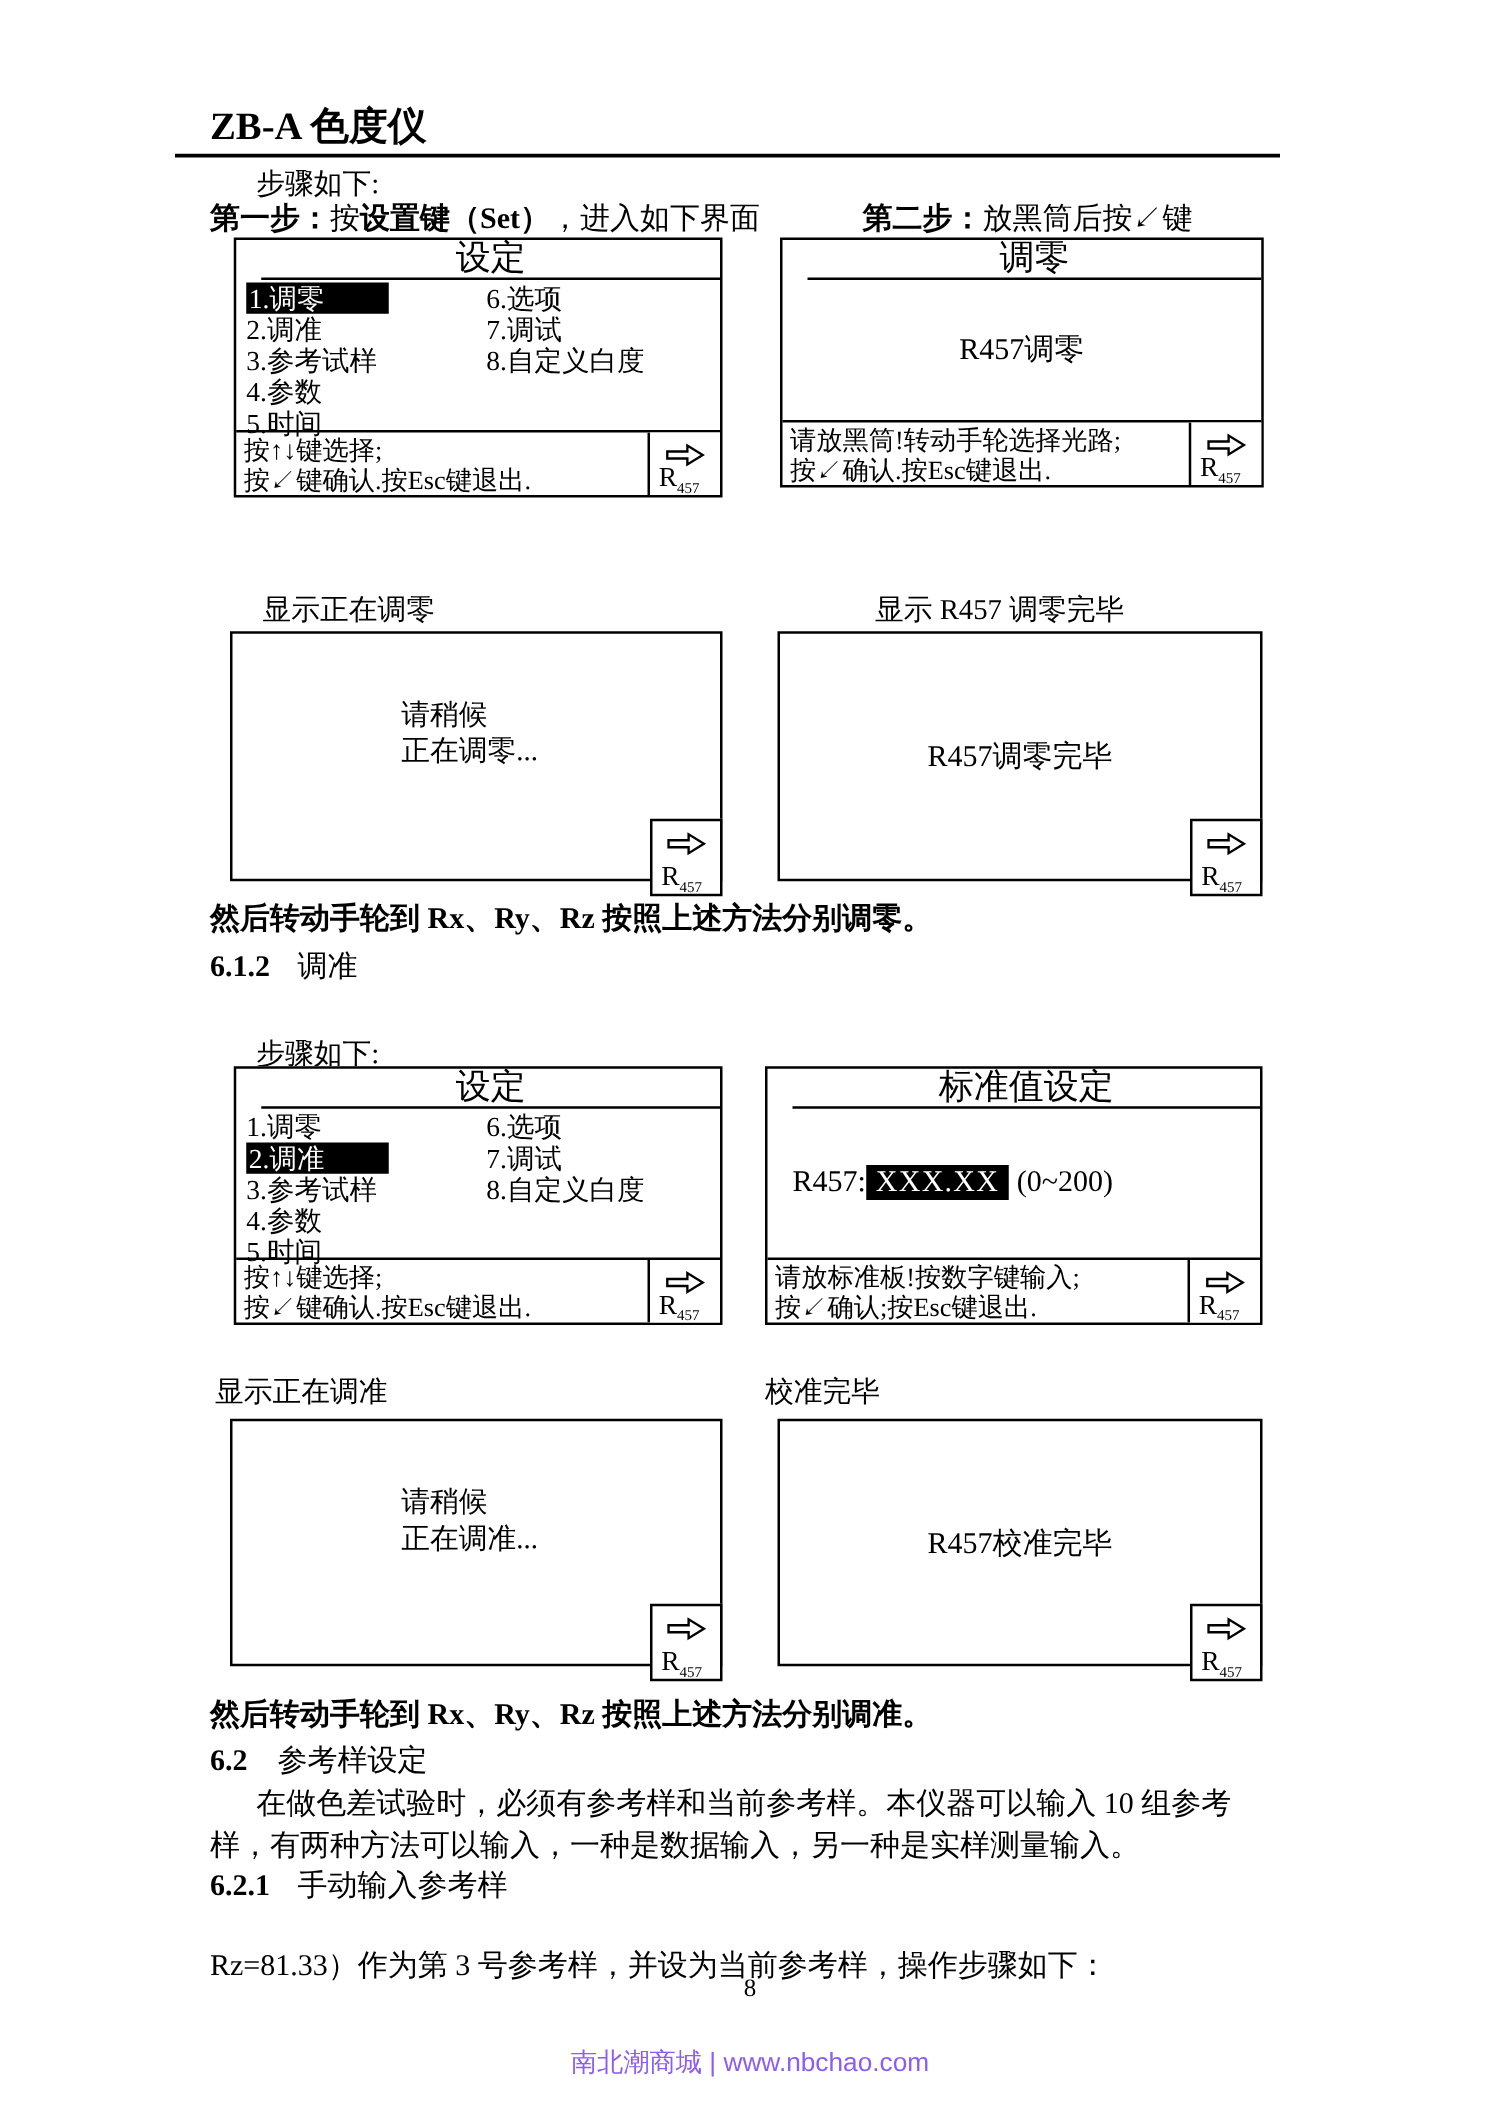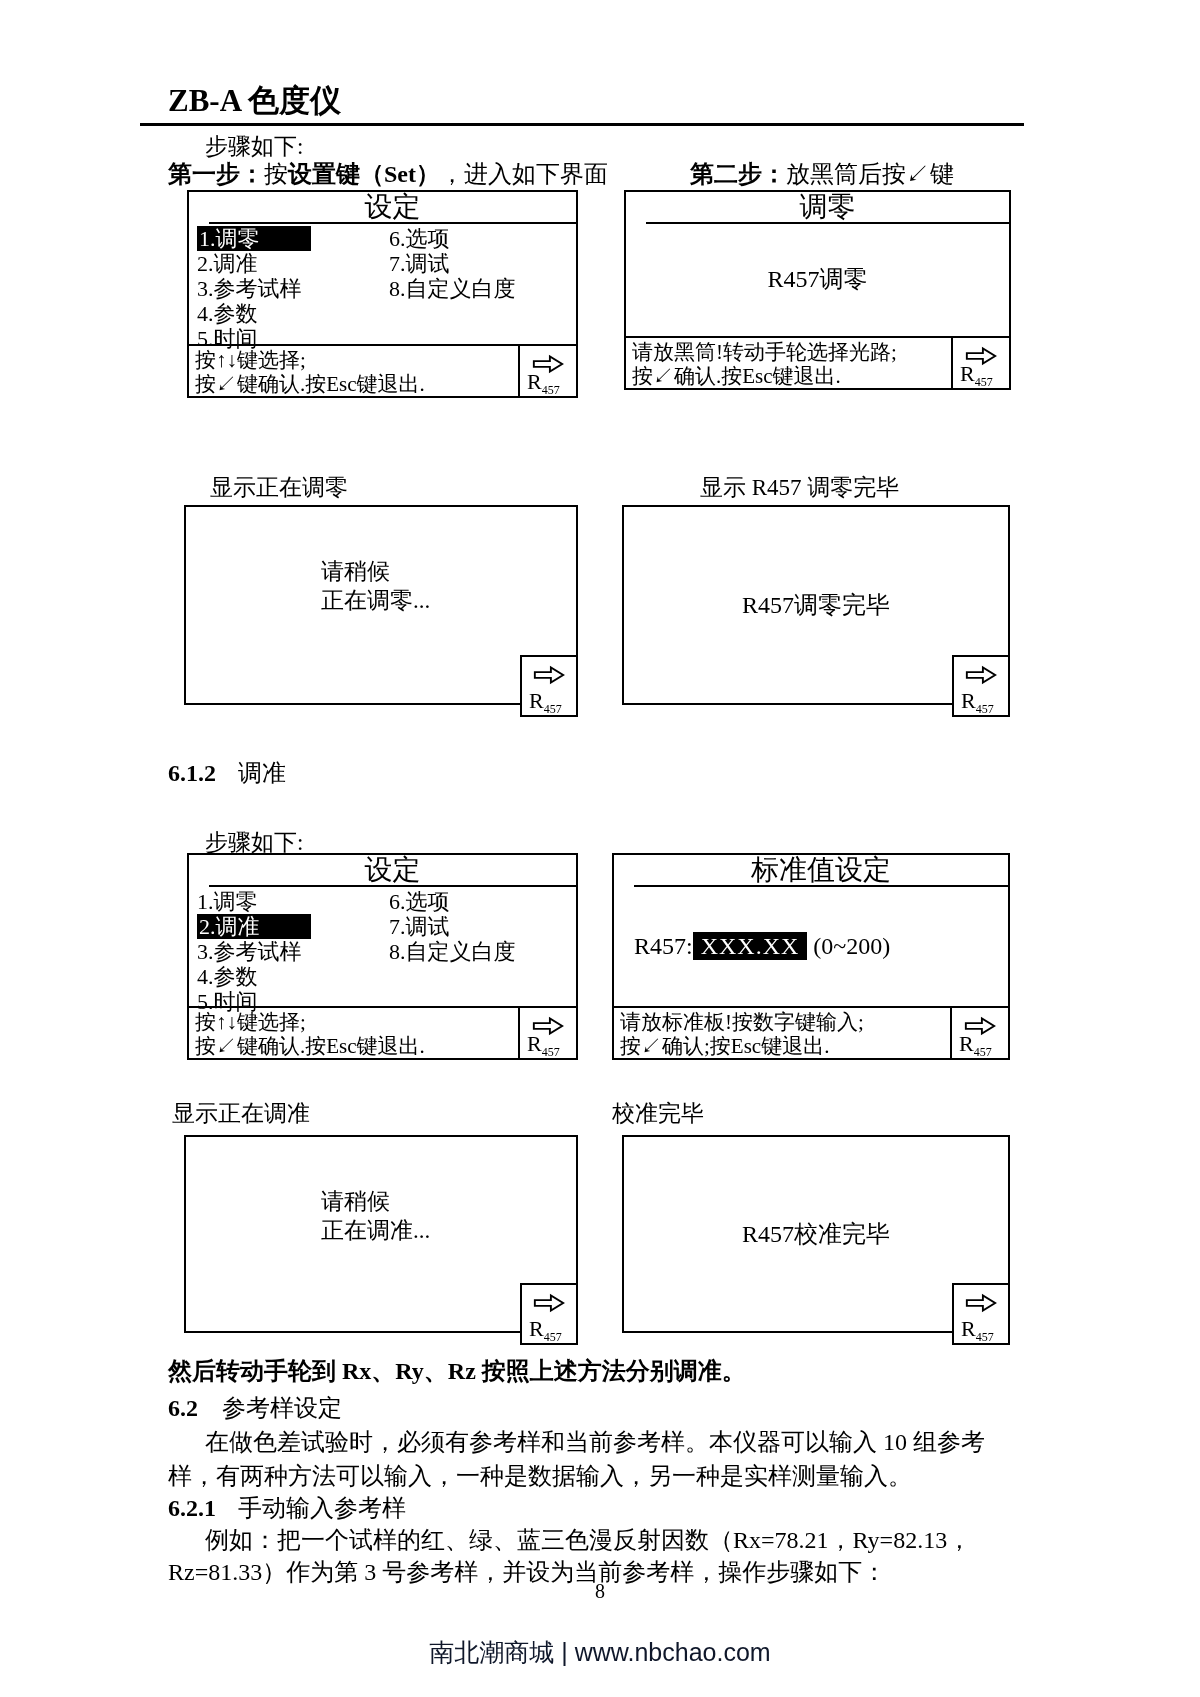--- a/index.html
+++ b/index.html
@@ -31,21 +31,21 @@
   .center-body{position:absolute;left:0;right:0;top:32px;bottom:54px;
                display:flex;align-items:center;justify-content:center;
                font-size:24px;white-space:nowrap;}
   .center-free{position:absolute;left:0;right:0;top:0;bottom:0;
                display:flex;align-items:center;justify-content:center;
                font-size:24px;white-space:nowrap;}
   .wait-lines{position:absolute;left:135px;top:50px;font-size:23px;line-height:29px;white-space:nowrap;}
 
   .chip{background:#000;color:#fff;padding:1px 8px;letter-spacing:1px;}
   .rsub{font-size:13px;}
-  .footer{font-family:"Liberation Sans",sans-serif;color:#0f172a;font-size:25px;}
+  .footer{font-family:"Liberation Sans",sans-serif;color:#8b5cf6;font-size:21px;}
   .arrow-inline{vertical-align:-2px;}
 </style>
 </head>
 <body>
 
 <div class="page">
 
   <div class="abs b" style="left:168px;top:80px;font-size:31px;">ZB-A 色度仪</div>
   <div class="abs" style="left:140px;top:123px;width:884px;height:3px;background:#000;"></div>
 
@@ -126,20 +126,21 @@
     <div class="mini-badge">
       <div class="badge">
         <svg class="arrow" width="34" height="22" viewBox="0 0 36 22">
           <polygon points="3,8 20,8 20,3 33,11 20,19 20,14 3,14" fill="#fff" stroke="#000" stroke-width="2"></polygon>
         </svg>
         <div class="badge-r"><span>R</span><sub>457</sub></div>
       </div>
     </div>
   </div>
 
+  <div class="abs b bigtxt" style="left:168px;top:718px;">然后转动手轮到 Rx、Ry、Rz 按照上述方法分别调零。</div>
 
   <div class="abs bigtxt" style="left:168px;top:757px;">
     <span class="b">6.1.2</span><span style="display:inline-block;width:22px;"></span><span>调准</span>
   </div>
 
 
   <div class="abs txt" style="left:205px;top:827px;">步骤如下:</div>
 
   <div class="scr" style="left:187px;top:853px;width:391px;height:207px;">
     <div class="scr-title">设定</div>
@@ -223,19 +224,18 @@
 
   <div class="abs bigtxt" style="left:168px;top:1392px;">
     <span class="b">6.2</span><span style="display:inline-block;width:24px;"></span><span>参考样设定</span>
   </div>
   <div class="abs bigtxt" style="left:205px;top:1426px;">在做色差试验时，必须有参考样和当前参考样。本仪器可以输入 10 组参考</div>
   <div class="abs bigtxt" style="left:168px;top:1460px;">样，有两种方法可以输入，一种是数据输入，另一种是实样测量输入。</div>
 
   <div class="abs bigtxt" style="left:168px;top:1492px;">
     <span class="b">6.2.1</span><span style="display:inline-block;width:22px;"></span><span>手动输入参考样</span>
   </div>
-  <div class="abs bigtxt" style="left:205px;top:1524px;">例如：把一个试样的红、绿、蓝三色漫反射因数（Rx=78.21，Ry=82.13，</div>
   <div class="abs bigtxt" style="left:168px;top:1556px;">Rz=81.33）作为第 3 号参考样，并设为当前参考样，操作步骤如下：</div>
 
   <div class="abs" style="left:0;width:1200px;top:1580px;text-align:center;font-size:20px;">8</div>
   <div class="abs footer" style="left:0;width:1200px;top:1636px;text-align:center;">南北潮商城 | www.nbchao.com</div>
 
 </div>
 
 </body></html>

